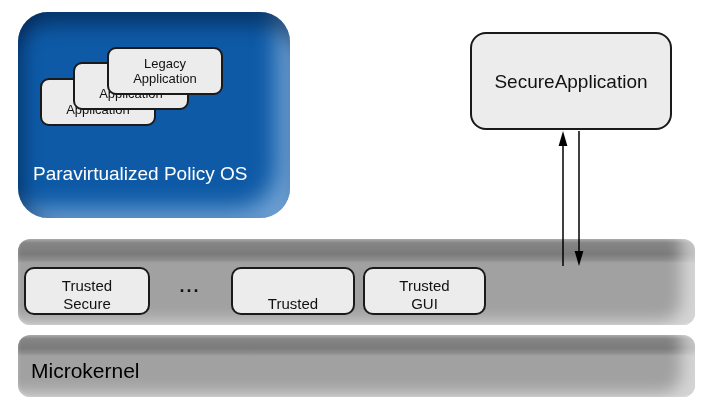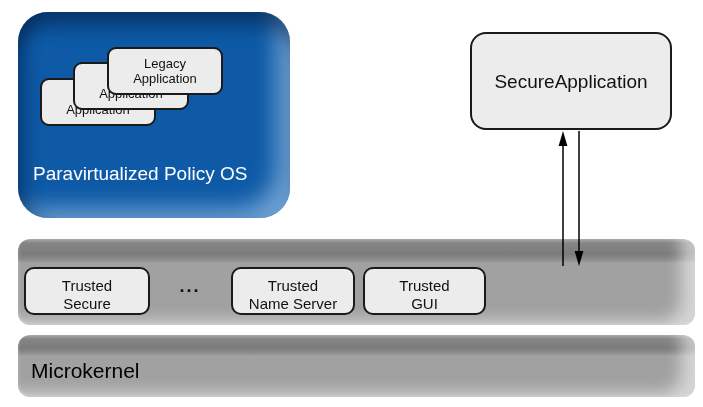--- a/index.html
+++ b/index.html
@@ -96,21 +96,20 @@
   </div>
 
   <div class="bar services-bar">
     <div class="service-box svc-loader">
       <span>Trusted</span>
       <span>Secure</span>
     </div>
     <div class="ellipsis">...</div>
     <div class="service-box svc-nameserver">
       <span>Trusted</span>
-      <span>Name Server</span>
     </div>
     <div class="service-box svc-gui">
       <span>Trusted</span>
       <span>GUI</span>
     </div>
   </div>
 
   <div class="bar microkernel-bar">
     <span class="microkernel-label">Microkernel</span>
   </div>

